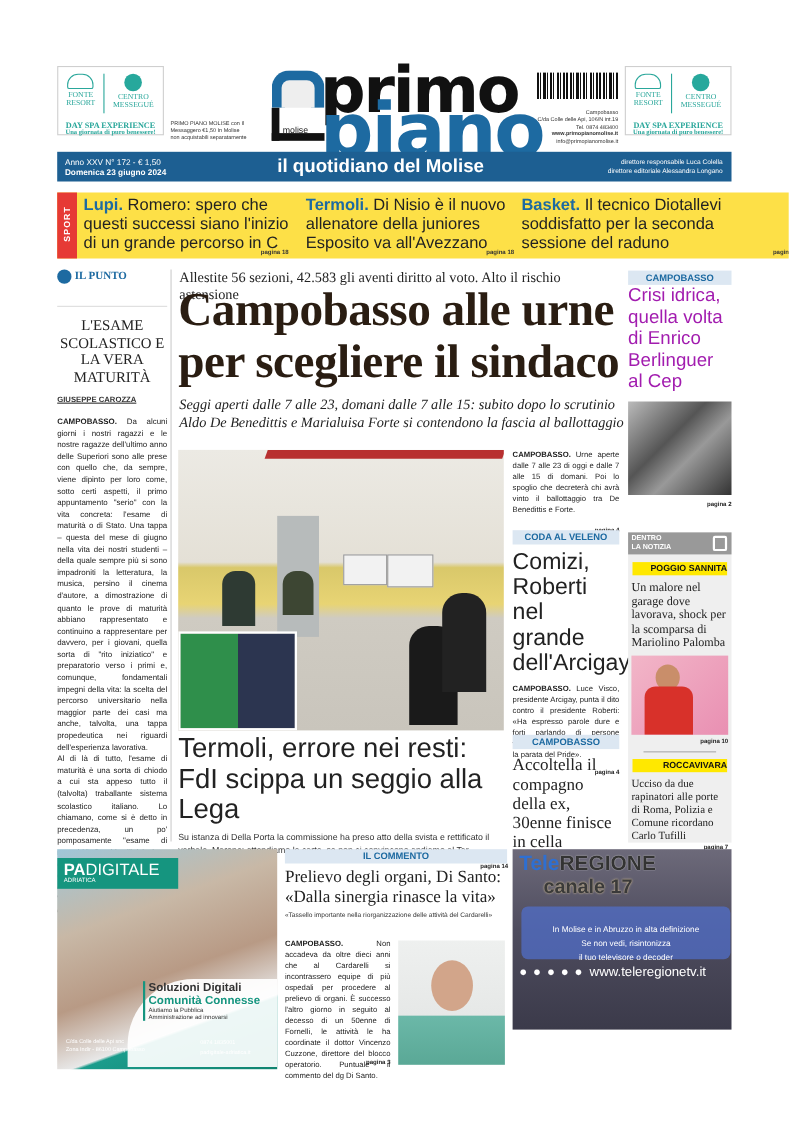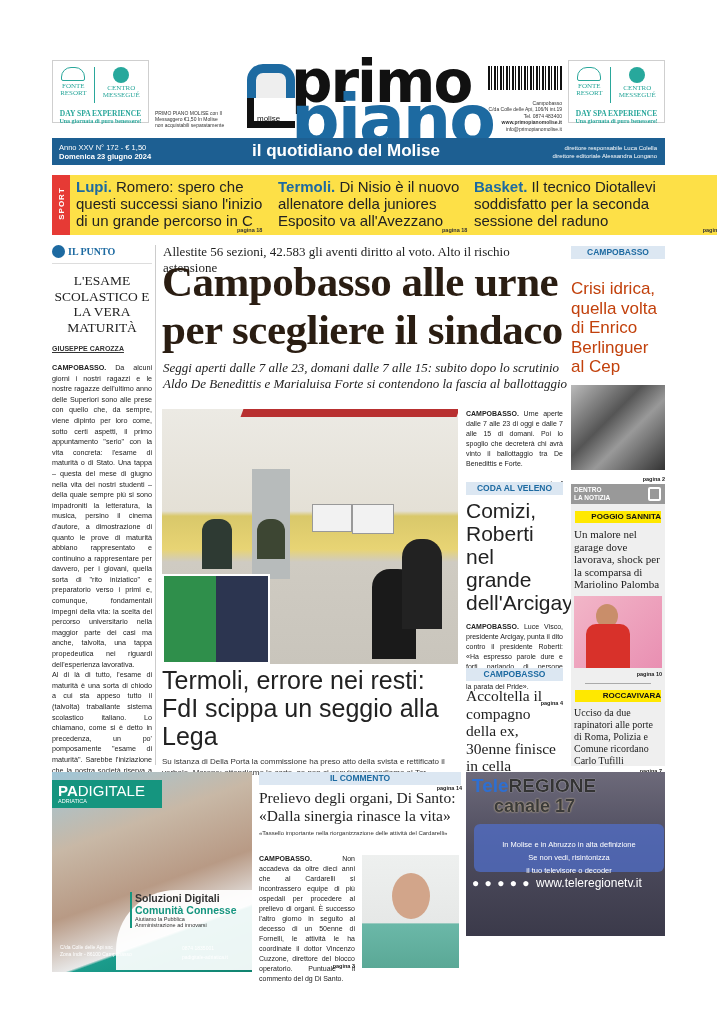--- a/index.html
+++ b/index.html
@@ -109,21 +109,21 @@
   <div class="pg" style="left:390px;top:52px">pagina 18</div>
   <div class="sitem" style="left:422px;width:188px">
     <b>Basket.</b> <span>Il tecnico Diotallevi soddisfatto per la seconda sessione del raduno</span>
   </div>
   <div class="pg" style="top:52px">pagina 20</div>
 </div>
 
 <div class="vline" style="left:155px;top:245px;width:1px;height:520px"></div>
 
 <div class="leftcol">
-  <div style="display:flex;align-items:center;gap:3px;border-bottom:1px solid #ddd;padding-bottom:5px">
+  <div style="display:flex;align-items:center;gap:3px;border-bottom:1px solid #ddd;padding-bottom:20px">
     <span style="width:13px;height:13px;border-radius:50%;background:#1d6aa1;display:inline-block"></span>
     <span class="serif" style="font-weight:bold;color:#1d6aa1;font-size:10px">IL PUNTO</span>
   </div>
   <div class="serif" style="font-size:13.5px;line-height:15.5px;text-align:center;margin-top:9px;color:#222">L'ESAME SCOLASTICO E LA VERA MATURITÀ</div>
   <div style="font-size:7px;font-weight:bold;text-decoration:underline;margin-top:10px;color:#333">GIUSEPPE CAROZZA</div>
   <div class="body-txt" style="margin-top:11px"><b>CAMPOBASSO.</b> <span>Da alcuni giorni i nostri ragazzi e le nostre ragazze dell'ultimo anno delle Superiori sono alle prese con quello che, da sempre, viene dipinto per loro come, sotto certi aspetti, il primo appuntamento "serio" con la vita concreta: l'esame di maturità o di Stato. Una tappa – questa del mese di giugno nella vita dei nostri studenti – della quale sempre più si sono impadroniti la letteratura, la musica, persino il cinema d'autore, a dimostrazione di quanto le prove di maturità abbiano rappresentato e continuino a rappresentare per davvero, per i giovani, quella sorta di "rito iniziatico" e preparatorio verso i primi e, comunque, fondamentali impegni della vita: la scelta del percorso universitario nella maggior parte dei casi ma anche, talvolta, una tappa propedeutica nei riguardi dell'esperienza lavorativa.</span></div>
   <div class="body-txt">Al di là di tutto, l'esame di maturità è una sorta di chiodo a cui sta appeso tutto il (talvolta) traballante sistema scolastico italiano. Lo chiamano, come si è detto in precedenza, un po' pomposamente "esame di maturità". Sarebbe l'iniziazione che la nostra società riserva a chi arriva a fine percorso e diventa in qualche modo "adulto". Lo supera il 99,8% degli ammessi, [...]</div>
   <div style="text-align:right;font-size:6px;font-weight:bold;margin-top:8px">continua a pagina 3</div>
 </div>
 
@@ -168,21 +168,21 @@
 </div>
 
 <div class="abs" style="left:162px;top:666px;width:300px">
   <div style="font-size:25px;line-height:28px;color:#222">Termoli, errore nei resti: FdI scippa un seggio alla Lega</div>
   <div style="font-size:8px;line-height:11px;margin-top:6px;color:#333">Su istanza di Della Porta la commissione ha preso atto della svista e rettificato il verbale. Marone: attendiamo le carte, se non ci convincono andiamo al Tar</div>
   <div style="text-align:right;font-size:5.5px;font-weight:bold;margin-top:7px">pagina 14</div>
 </div>
 
 <div class="abs" style="left:571px;top:246px;width:94px">
   <div class="lbl">CAMPOBASSO</div>
-  <div style="font-size:17px;line-height:19.5px;margin-top:20px;color:#c2410c">Crisi idrica, quella volta di Enrico Berlinguer al Cep</div>
+  <div style="font-size:17px;line-height:19.5px;margin-top:0;color:#a21caf">Crisi idrica, quella volta di Enrico Berlinguer al Cep</div>
   <div class="photo" style="position:relative;width:94px;height:85px;margin-top:8px;background:linear-gradient(135deg,#bbb,#555 40%,#999 60%,#333)"></div>
   <div style="text-align:right;font-size:5.5px;font-weight:bold;margin-top:6px">pagina 2</div>
 </div>
 
 <div class="abs" style="left:571px;top:484px;width:94px;height:282px;background:#efefef">
   <div style="background:#999;height:20px;color:#fff;font-size:6.5px;font-weight:bold;line-height:8px;padding:2px 3px;position:relative">
     <div>DENTRO</div>
     <div>LA NOTIZIA</div>
     <span style="position:absolute;right:4px;top:3px;width:13px;height:14px;border:2px solid #fff;border-radius:2px"></span>
   </div>

